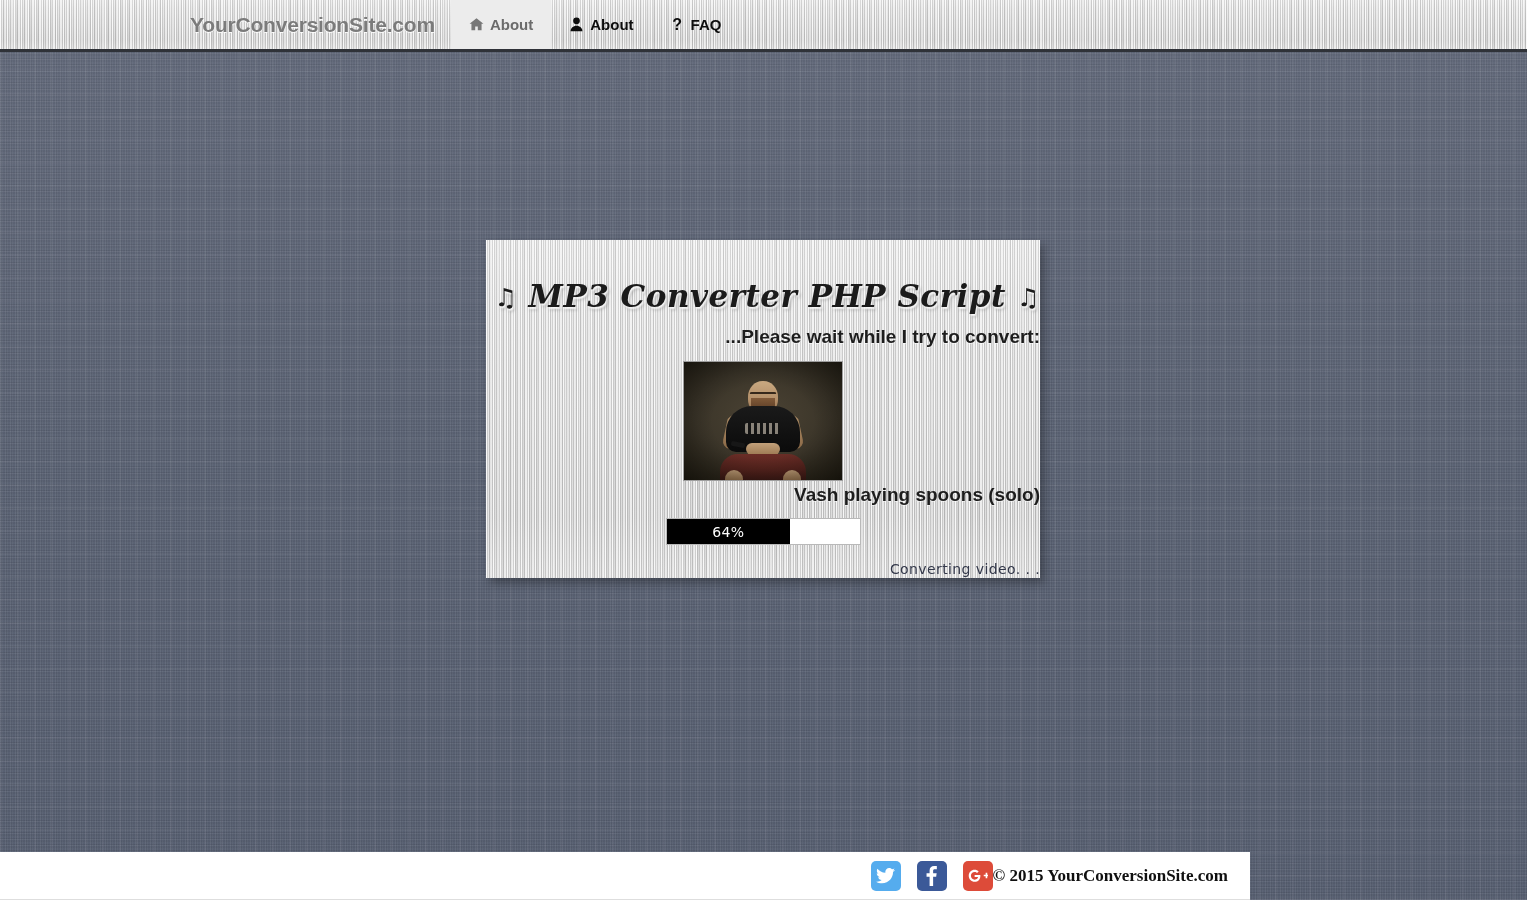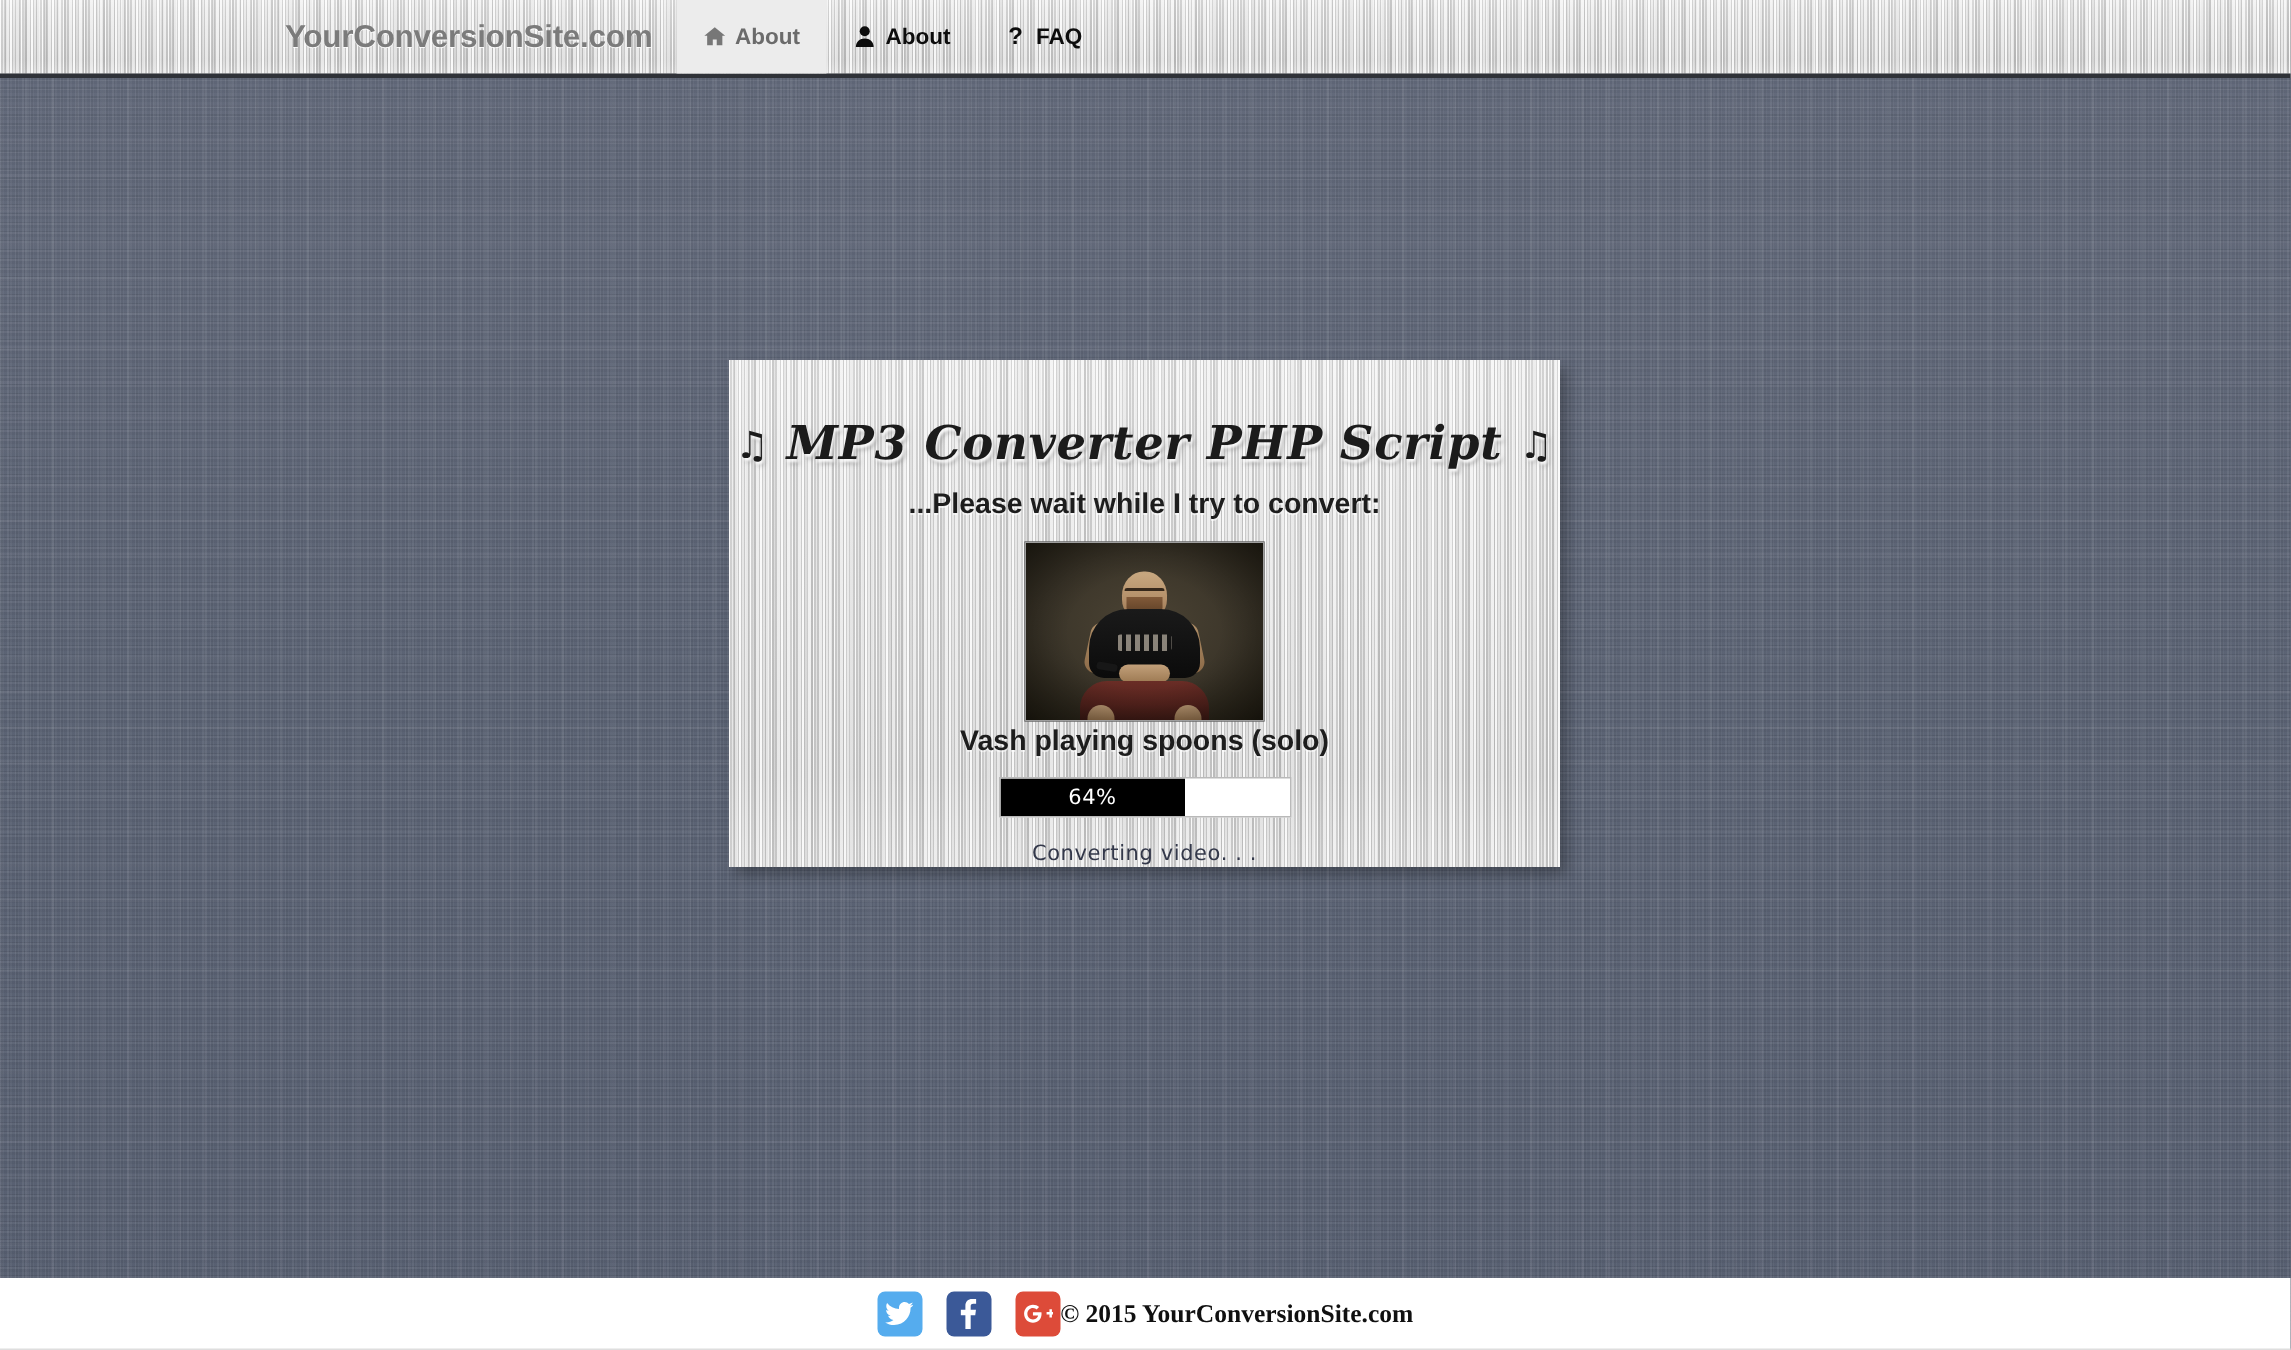--- a/index.html
+++ b/index.html
@@ -128,21 +128,21 @@
   
   #card {
     position: absolute;
     left: 486px;
     top: 240px;
     width: 554px;
     height: 338px;
     z-index: 4;
     box-shadow: 4px 5px 9px rgba(0,0,0,0.30);
     box-sizing: border-box;
-    text-align: center;
+    text-align: right;
     overflow: hidden;
   }
 
   #card-title {
     margin: 0;
     padding-top: 38px;
     font-family: "DejaVu Serif", "Liberation Serif", serif;
     font-style: italic;
     font-weight: bold;
     font-size: 31px;
@@ -316,27 +316,27 @@
     color: #33384a;
     font-family: "DejaVu Sans", sans-serif;
     letter-spacing: 0.4px;
   }
 
   
   #footer {
     position: absolute;
     left: 0;
     top: 852px;
-    width: 1527px;
+    width: 1250px;
     height: 48px;
     background: #ffffff;
     z-index: 5;
     display: flex;
     align-items: center;
-    justify-content: center;
+    justify-content: flex-end;
     padding: 0 22px;
     box-sizing: border-box;
     border-bottom: 1px solid #dedede;
   }
   #social {
     display: flex;
     align-items: center;
     gap: 16px;
   }
   .social-btn {

